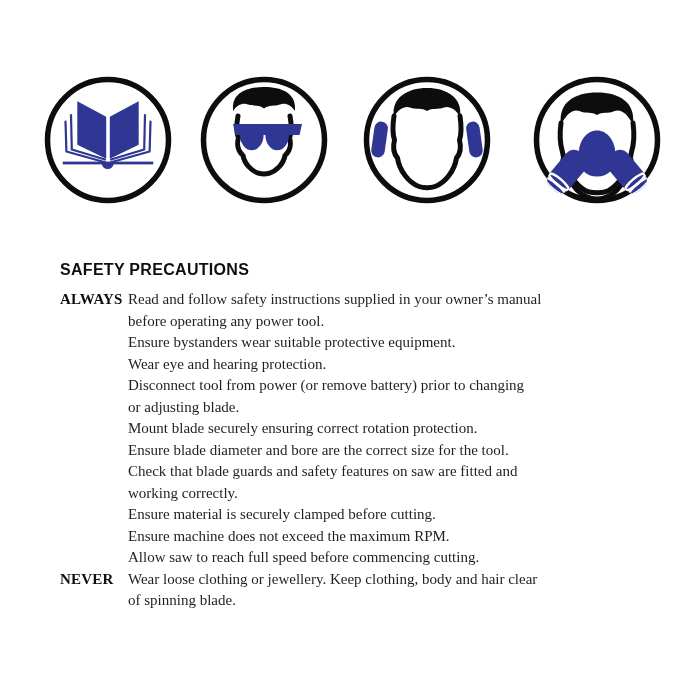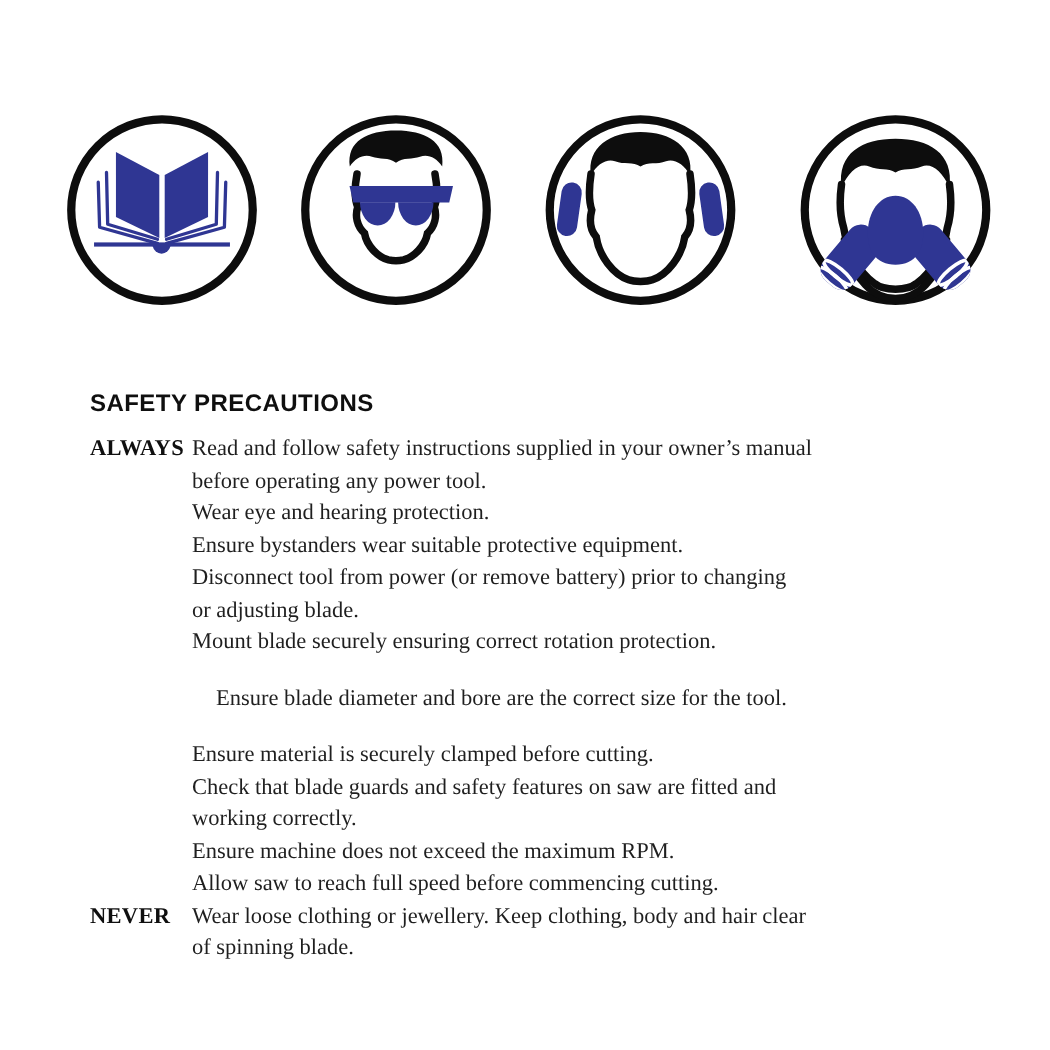--- a/index.html
+++ b/index.html
@@ -135,47 +135,47 @@
 <div class="safety">
   <h1 class="heading">SAFETY PRECAUTIONS</h1>
 
   <div class="row">
     <span class="lbl">ALWAYS</span>
     <p class="txt" style="margin:0">Read and follow safety instructions supplied in your owner’s manual
 before operating any power tool.</p>
   </div>
   <div class="row">
     <span class="lbl"></span>
-    <p class="txt" style="margin:0">Wear eye and hearing protection.</p>
+    <p class="txt" style="margin:0">Ensure bystanders wear suitable protective equipment.</p>
   </div>
   <div class="row">
     <span class="lbl"></span>
-    <p class="txt" style="margin:0">Ensure bystanders wear suitable protective equipment.</p>
+    <p class="txt" style="margin:0">Wear eye and hearing protection.</p>
   </div>
   <div class="row">
     <span class="lbl"></span>
     <p class="txt" style="margin:0">Disconnect tool from power (or remove battery) prior to changing
 or adjusting blade.</p>
   </div>
   <div class="row">
     <span class="lbl"></span>
     <p class="txt" style="margin:0">Mount blade securely ensuring correct rotation protection.</p>
   </div>
   <div class="row">
     <span class="lbl"></span>
-    <p class="txt" style="margin:16px">Ensure blade diameter and bore are the correct size for the tool.</p>
-  </div>
-  <div class="row">
-    <span class="lbl"></span>
-    <p class="txt" style="margin:0">Ensure material is securely clamped before cutting.</p>
+    <p class="txt" style="margin:0">Ensure blade diameter and bore are the correct size for the tool.</p>
   </div>
   <div class="row">
     <span class="lbl"></span>
     <p class="txt" style="margin:0">Check that blade guards and safety features on saw are fitted and
 working correctly.</p>
+  </div>
+  <div class="row">
+    <span class="lbl"></span>
+    <p class="txt" style="margin:0">Ensure material is securely clamped before cutting.</p>
   </div>
   <div class="row">
     <span class="lbl"></span>
     <p class="txt" style="margin:0">Ensure machine does not exceed the maximum RPM.</p>
   </div>
   <div class="row">
     <span class="lbl"></span>
     <p class="txt" style="margin:0">Allow saw to reach full speed before commencing cutting.</p>
   </div>
 

